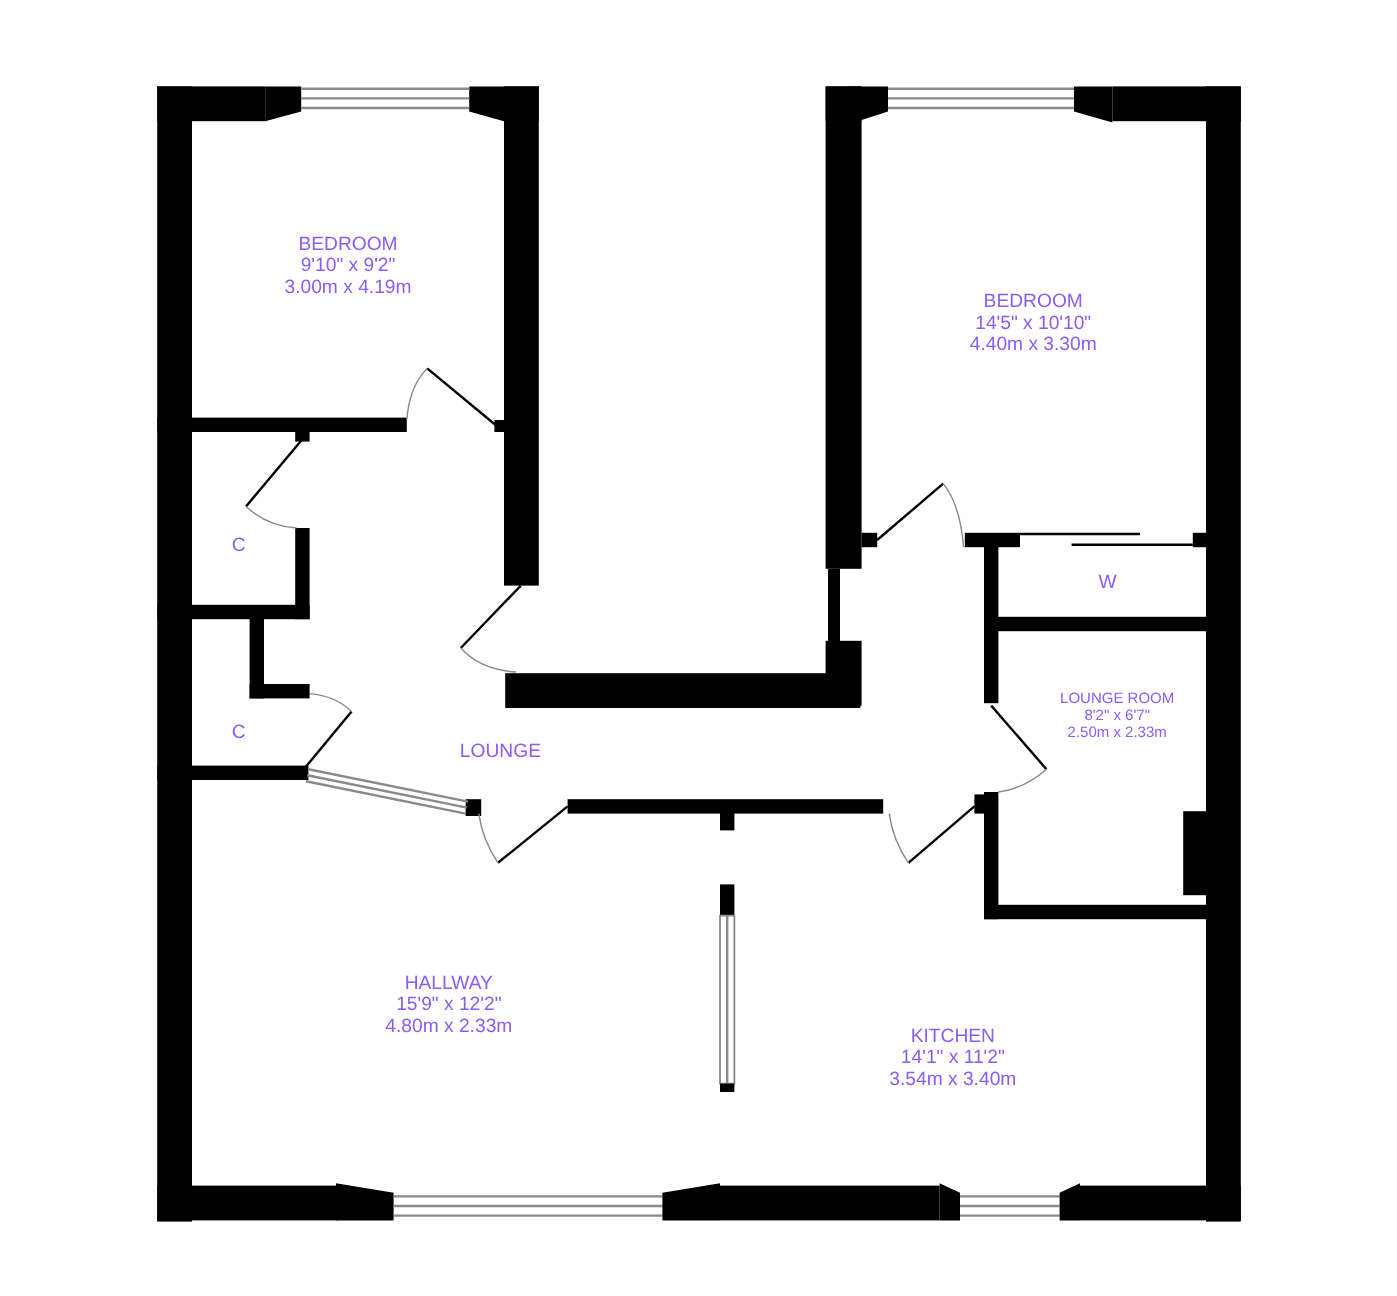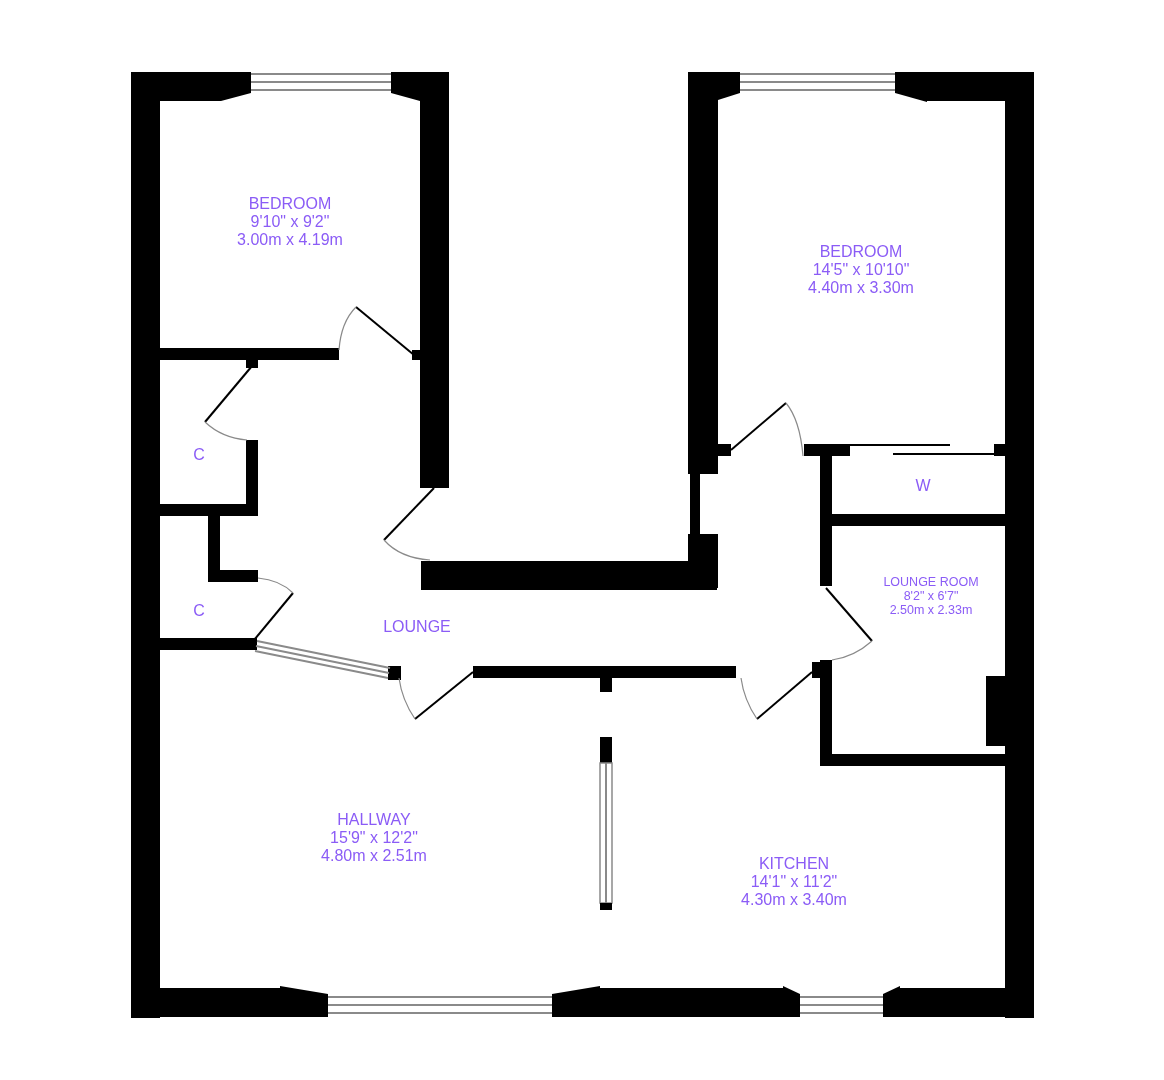--- a/index.html
+++ b/index.html
@@ -160,27 +160,27 @@
 
 <div class="lbl lbl-small" style="left:931px; top:575px;">
   <span>LOUNGE ROOM</span>
   <span>8'2"  x 6'7"</span>
   <span>2.50m  x 2.33m</span>
 </div>
 
 <div class="lbl lbl-big" style="left:374px; top:811px;">
   <span>HALLWAY</span>
   <span>15'9"  x 12'2"</span>
-  <span>4.80m  x 2.51m</span>
+  <span>4.80m  x 2.33m</span>
 </div>
 
 <div class="lbl lbl-big" style="left:794px; top:855px;">
   <span>KITCHEN</span>
   <span>14'1"  x 11'2"</span>
-  <span>4.30m  x 3.40m</span>
+  <span>3.54m  x 3.40m</span>
 </div>
 
 <div class="lbl lbl-big" style="left:417px; top:618px;">
   <span>LOUNGE</span>
 </div>
 
 <div class="lbl lbl-big" style="left:199px; top:446px;">
   <span>C</span>
 </div>
 

